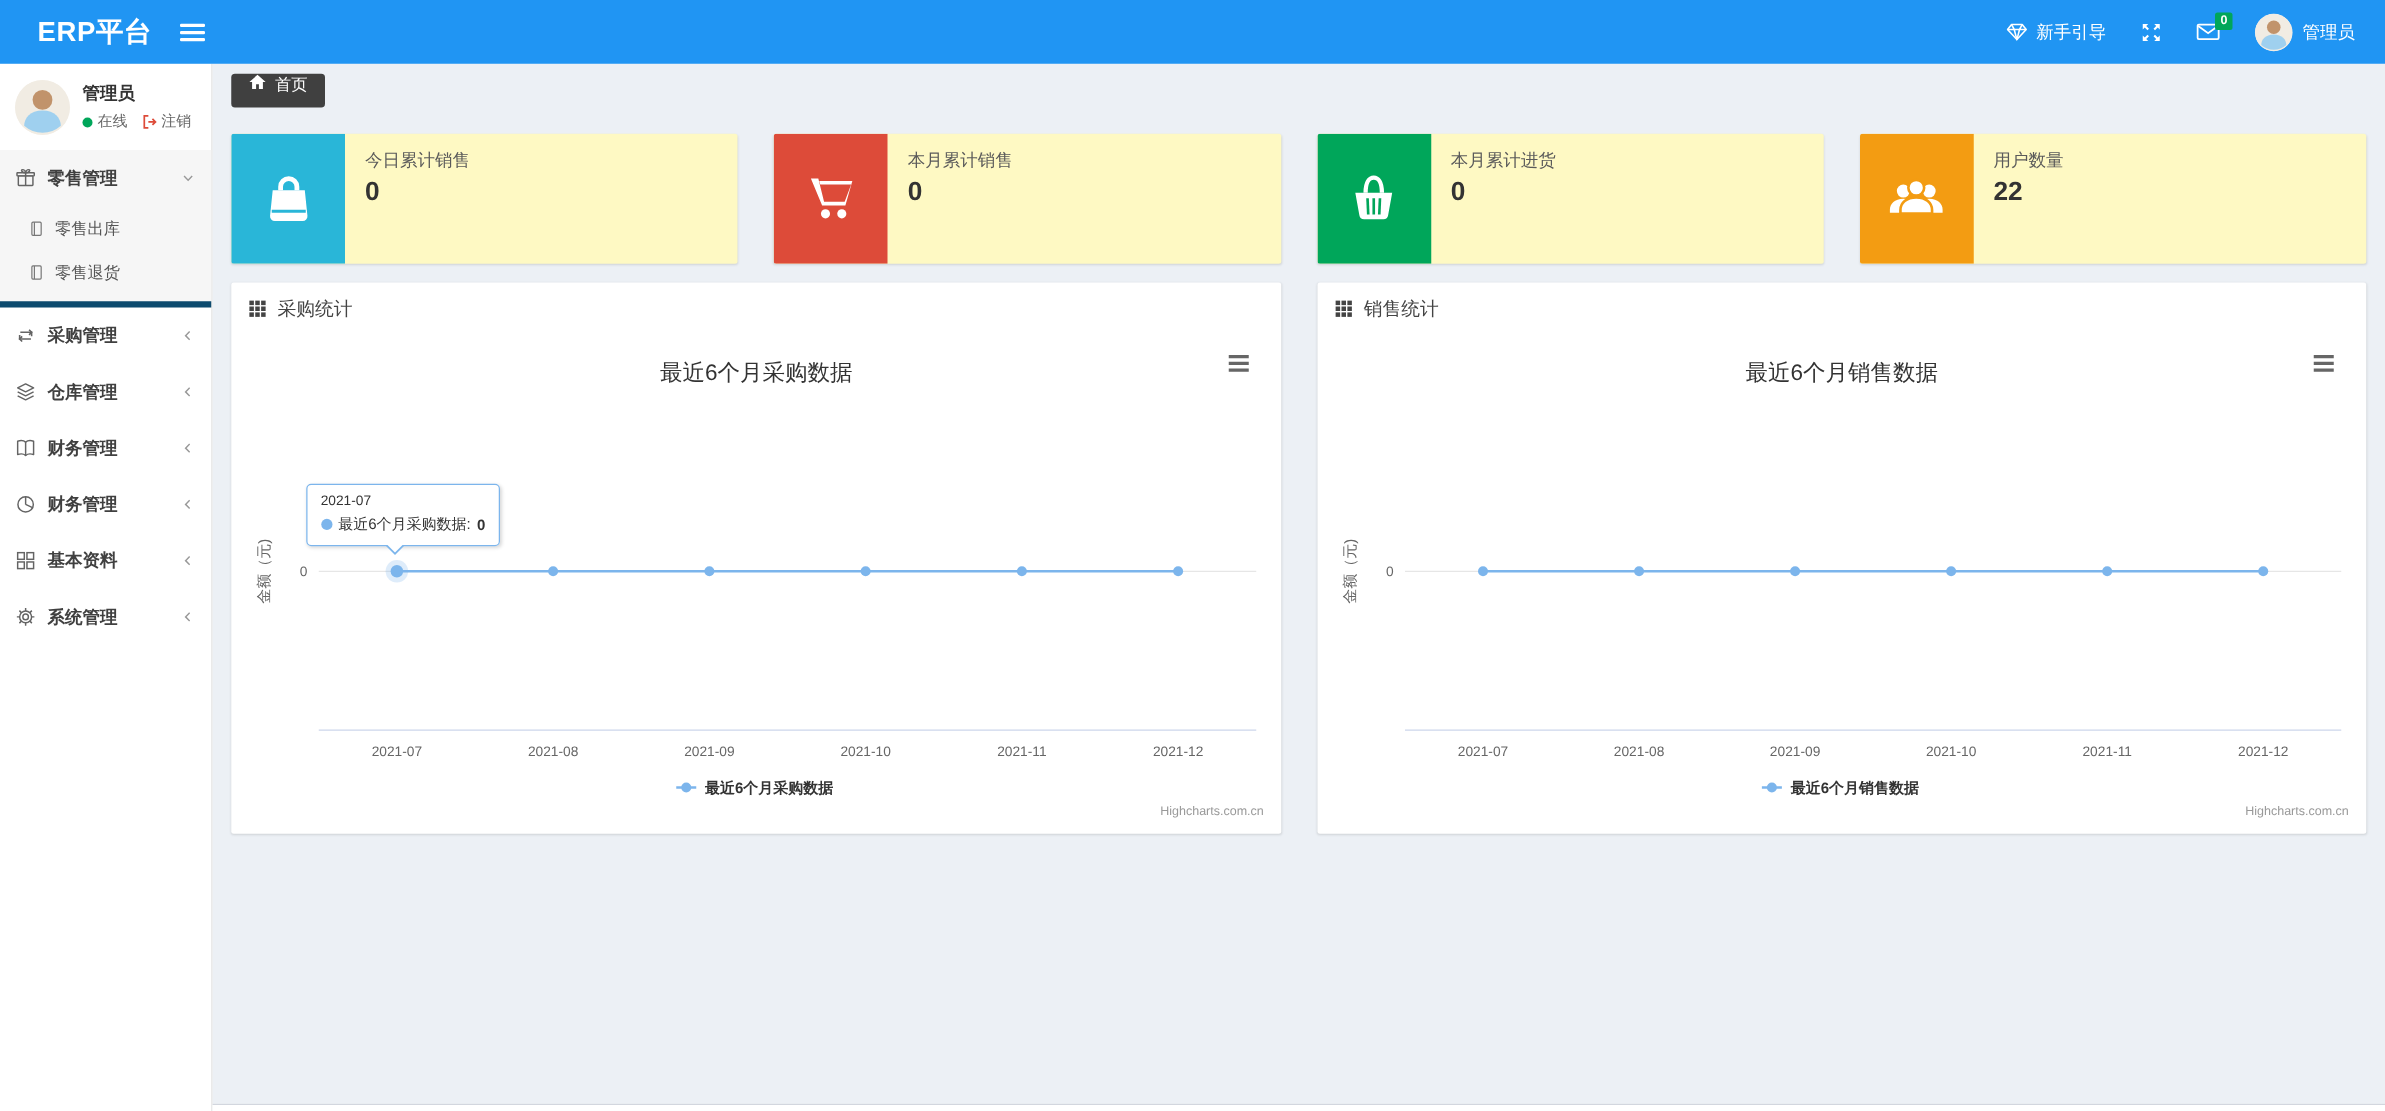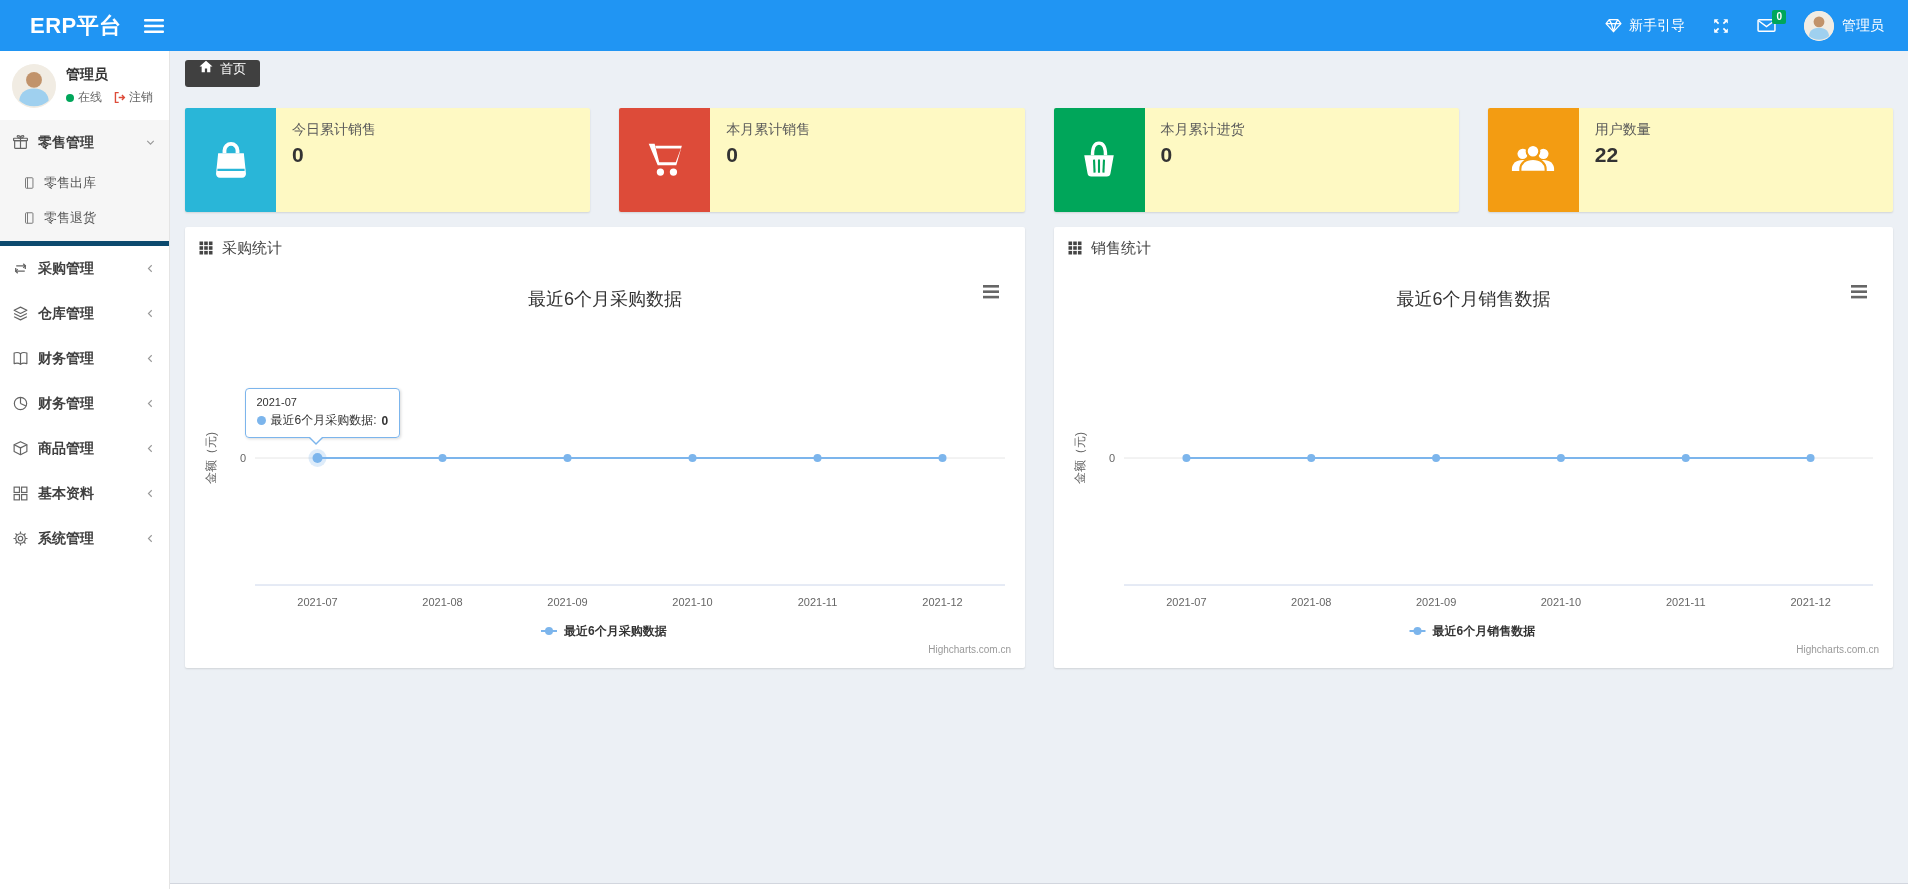--- a/index.html
+++ b/index.html
@@ -242,35 +242,20 @@
           </g>
       </svg>
       <span>财务管理</span>
       <span class="chev">
         <svg width="13" height="13" viewBox="0 0 16 16">
             <path d="M9.5 4 L5.5 8 L9.5 12" fill="none" stroke="#999" stroke-width="1.4"></path>
           </svg>
       </span>
     </div>
 
-    <div class="menu-item">
-      <svg width="17" height="17" viewBox="0 0 16 16">
-        <g fill="none" stroke="#646464" stroke-width="1.1" stroke-linejoin="round">
-            <path d="M8 1.6 L14 4.5 L8 7.4 L2 4.5 Z"></path>
-            <path d="M2 4.5 V10.8 L8 13.8 L14 10.8 V4.5"></path>
-            <line x1="8" y1="7.4" x2="8" y2="13.8"></line>
-          </g>
-      </svg>
-      <span>商品管理</span>
-      <span class="chev">
-        <svg width="13" height="13" viewBox="0 0 16 16">
-            <path d="M9.5 4 L5.5 8 L9.5 12" fill="none" stroke="#999" stroke-width="1.4"></path>
-          </svg>
-      </span>
-    </div>
 
     <div class="menu-item">
       <svg width="17" height="17" viewBox="0 0 16 16">
         <g fill="none" stroke="#646464" stroke-width="1.1">
             <rect x="2" y="2" width="5" height="5"></rect>
             <rect x="9" y="2" width="5" height="5"></rect>
             <rect x="2" y="9" width="5" height="5"></rect>
             <rect x="9" y="9" width="5" height="5"></rect>
           </g>
       </svg>

